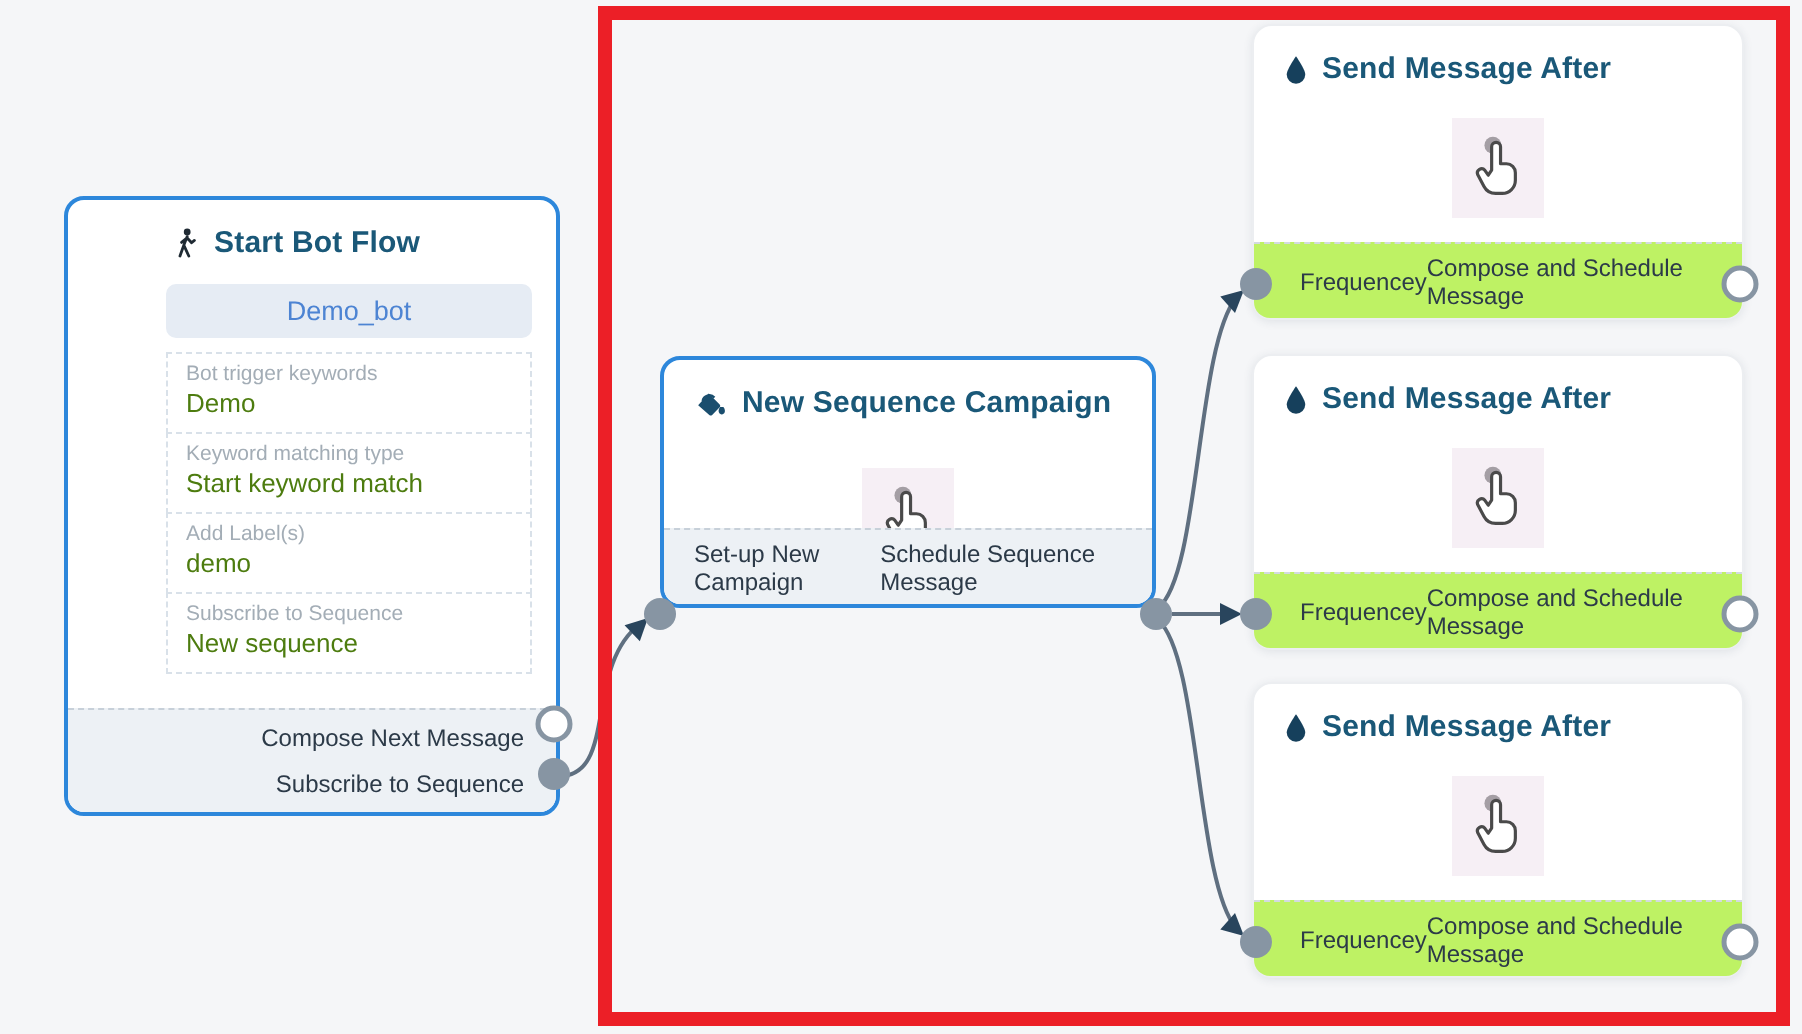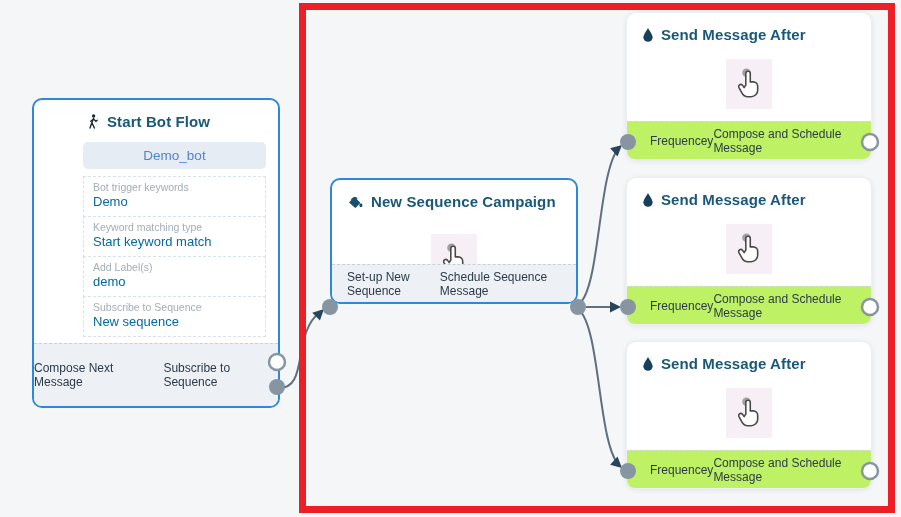--- a/index.html
+++ b/index.html
@@ -12,24 +12,24 @@
 
   .node-header { display:flex; align-items:center; gap:7px; padding:13px 15px 6px 15px; }
   .node-title { font-size:15px; font-weight:bold; color:#1a5878; letter-spacing:.1px; }
 
   #start-node { left:32px; top:98px; width:248px; height:310px;padding-left:37px; }
   .bot-button { margin:6px 12px 8px 12px; height:27px; background:#e6ecf4; border-radius:5px;
     display:flex; align-items:center; justify-content:center; color:#4d84d3; font-size:13.5px; cursor:pointer; }
   .fields { margin:0 12px; }
   .field { border:1px dashed #d9e1e9; margin-top:-1px; padding:4px 9px 5px 9px; background:#fff; }
   .field-label { font-size:10.5px; color:#a3adb6; line-height:1.25; }
-  .field-value { font-size:13px; color:#0369a1; line-height:1.3; }
-
-  .start-footer { position:absolute; left:0; right:0; bottom:0; height:63px; background:#edf1f5;
-    border-top:1px dashed #c7d0d9; border-radius:0 0 8px 8px; display:flex; flex-direction:row;
+  .field-value { font-size:13px; color:#4d7c0f; line-height:1.3; }
+
+  .start-footer { position:absolute; left:0; right:0; bottom:0; height:52px; background:#edf1f5;
+    border-top:1px dashed #c7d0d9; border-radius:0 0 8px 8px; display:flex; flex-direction:column;
     justify-content:center; gap:9px; }
   .port-row { display:flex; align-items:center; justify-content:flex-end; padding-right:16px;
     font-size:12px; color:#2c3a48; }
 
   #sequence-node { left:330px; top:178px; width:248px; height:126px; }
   .mini-footer { position:absolute; left:0; right:0; bottom:0; height:38px; background:#edf1f5;
     border-top:1px dashed #c7d0d9; border-radius:0 0 8px 8px; display:flex; align-items:center;
     justify-content:space-between; font-size:12px; color:#2c3a48; }
   #sequence-node .mini-footer { padding:0 13px 0 15px; }
 
@@ -100,21 +100,21 @@
       </span>
       <span class="node-title">New Sequence Campaign</span>
     </div>
     <div class="hand-box">
       <svg width="32" height="36" viewBox="0 0 30 34">
         <circle cx="12.6" cy="6.3" r="4" fill="#9b959b" opacity="0.9"></circle>
         <path d="M12 18 V7 a2.1 2.1 0 0 1 4.2 0 v8 h2.8 a4.2 4.2 0 0 1 4.2 4.2 v3.6 a6.2 6.2 0 0 1 -6.2 6.2 h-3.1 a6.2 6.2 0 0 1 -5.5 -3.3 l-3 -5.6 a2 2 0 0 1 3.4 -2 l1.6 2.3 Z" fill="#fff" stroke="#4a4a4a" stroke-width="1.5" stroke-linejoin="round"></path>
       </svg>
     </div>
     <div class="mini-footer">
-      <span>Set-up New Sequence</span>
+      <span>Set-up New Campaign</span>
       <span>Schedule Sequence Message</span>
     </div>
   </div>
 
   <div class="node plain send-node" id="send-node-1">
     <div class="node-header">
       <span class="hdr-icon">
         <svg width="12" height="16" viewBox="0 0 14 18">
           <path d="M7 1 C7 1 1.6 8.6 1.6 11.6 a5.4 5.4 0 0 0 10.8 0 C12.4 8.6 7 1 7 1 Z" fill="#16405c"></path>
         </svg>

